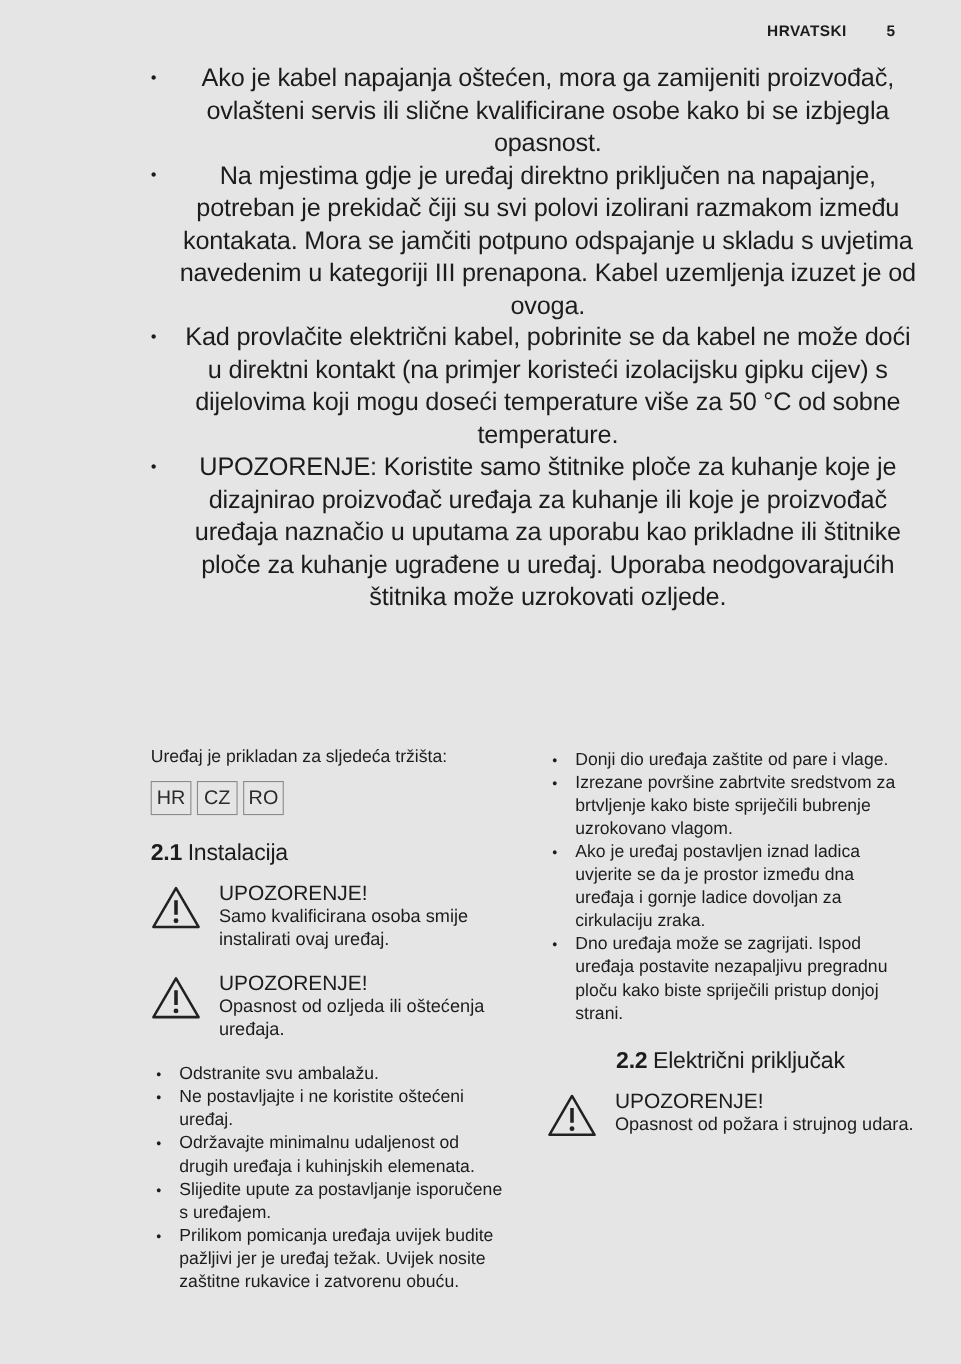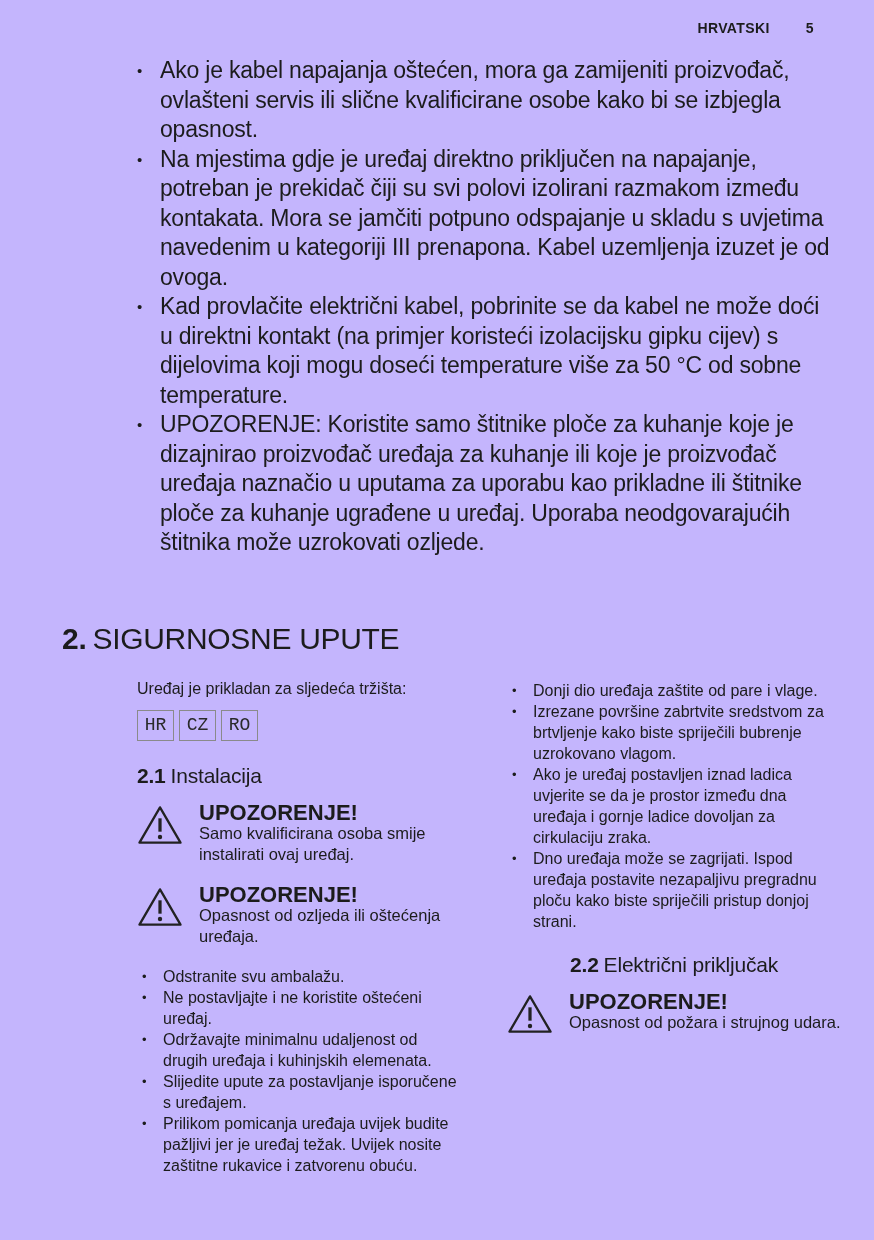--- a/index.html
+++ b/index.html
@@ -3,77 +3,78 @@
 <meta charset="utf-8">
 <style>
   * { box-sizing: border-box; }
   html, body { margin: 0; padding: 0; }
   body {
     width: 874px; height: 1240px;
     background: #ffffff;
     font-family: "Liberation Sans", "DejaVu Sans", sans-serif;
     color: #1c1c1c;
   }
-  .page { position: relative; width: 874px; height: 1240px; overflow: hidden; background: #c4b5fd; }
+  .page { position: relative; width: 874px; height: 1240px; overflow: hidden; background: #e5e5e5; }
 
   
   .page-header {
     position: absolute; top: 20px; right: 60px;
     display: flex; gap: 36px; align-items: baseline;
     font-size: 14px; font-weight: bold; letter-spacing: 0.4px;
   }
 
   
   .intro { position: absolute; top: 56px; left: 130px; width: 706px; }
   .big-bullet {
     position: relative;
     padding-left: 30px;
     font-size: 23px;
     line-height: 29.5px;
     letter-spacing: -0.2px;
+    text-align: center;
   }
   .big-bullet::before {
     content: "\2022";
     position: absolute; left: 7px; top: 0;
     font-size: 15px; line-height: 29.5px; color: #1c1c1c;
   }
 
   
   .section-heading {
     position: absolute; top: 622px; left: 62px;
     margin: 0; font-size: 30px; font-weight: normal; letter-spacing: -0.3px;
   }
   .section-heading .num { font-weight: bold; margin-right: 6px; }
 
   
   .columns {
     position: absolute; top: 678px; left: 137px;
-    width: 690px; display: flex; gap: 48px;
+    width: 690px; display: flex; gap: 38px;
     font-size: 16px; line-height: 21px;
   }
   .col-left  { width: 322px; flex: none; }
   .col-right { width: 334px; flex: none; }
 
   .markets-label { margin: 0 0 11px 0; }
   .market-codes { display: flex; gap: 5px; margin: 0 0 24px 0; }
   .code-box {
     border: 1px solid #8a8a8a;
     min-width: 37px; height: 31px; padding: 0 3px;
     display: inline-flex; align-items: center; justify-content: center;
-    font-size: 18px; color: #2a2a2a; font-family: Liberation Mono, monospace;
+    font-size: 18px; color: #2a2a2a;
   }
 
   .subsection { margin: 0 0 16px 0; font-size: 21px; font-weight: normal; letter-spacing: -0.2px; }
   .subsection .num { font-weight: bold; margin-right: 5px; }
   .col-right .subsection { margin-top: 22px; text-align: center; }
 
   .warning { display: flex; gap: 16px; margin: 0 0 19px 0; }
   .warn-icon { flex: none; margin-top: 2px; }
   .warn-icon svg { display: block; }
-  .warn-title { font-weight: bold; font-size: 22px; line-height: 21px; }
+  .warn-title { font-weight: normal; font-size: 19px; line-height: 21px; }
   .warn-body { font-size: 16.5px; line-height: 21px; }
 
   .col-bullets { list-style: none; margin: 2px 0 0 0; padding: 0; }
   .col-bullets li {
     position: relative; padding-left: 26px; margin: 0;
   }
   .col-bullets li::before {
     content: "\2022";
     position: absolute; left: 5px; top: 0;
     font-size: 13px; line-height: 21px; color: #1c1c1c;
@@ -89,21 +90,20 @@
     <span>5</span>
   </div>
 
   <div class="intro">
     <div class="big-bullet">Ako je kabel napajanja oštećen, mora ga zamijeniti proizvođač, ovlašteni servis ili slične kvalificirane osobe kako bi se izbjegla opasnost.</div>
     <div class="big-bullet">Na mjestima gdje je uređaj direktno priključen na napajanje, potreban je prekidač čiji su svi polovi izolirani razmakom između kontakata. Mora se jamčiti potpuno odspajanje u skladu s uvjetima navedenim u kategoriji III prenapona. Kabel uzemljenja izuzet je od ovoga.</div>
     <div class="big-bullet">Kad provlačite električni kabel, pobrinite se da kabel ne može doći u direktni kontakt (na primjer koristeći izolacijsku gipku cijev) s dijelovima koji mogu doseći temperature više za 50 °C od sobne temperature.</div>
     <div class="big-bullet">UPOZORENJE: Koristite samo štitnike ploče za kuhanje koje je dizajnirao proizvođač uređaja za kuhanje ili koje je proizvođač uređaja naznačio u uputama za uporabu kao prikladne ili štitnike ploče za kuhanje ugrađene u uređaj. Uporaba neodgovarajućih štitnika može uzrokovati ozljede.</div>
   </div>
 
-  <h1 class="section-heading"><span class="num">2.</span><span>SIGURNOSNE UPUTE</span></h1>
 
   <div class="columns">
 
     <div class="col-left">
       <p class="markets-label">Uređaj je prikladan za sljedeća tržišta:</p>
 
       <div class="market-codes">
         <span class="code-box">HR</span>
         <span class="code-box">CZ</span>
         <span class="code-box">RO</span>

